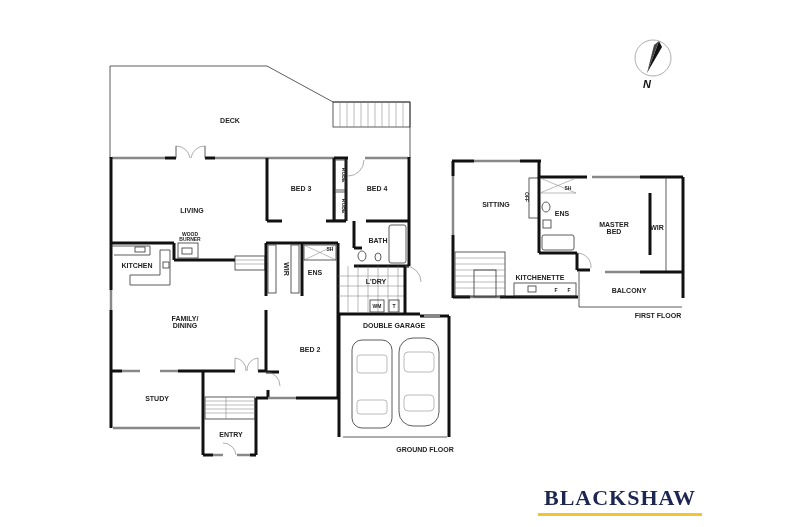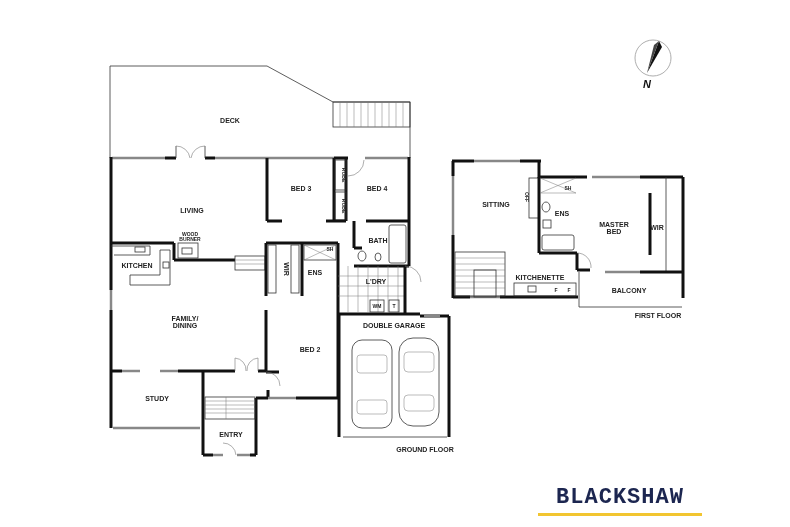--- a/index.html
+++ b/index.html
@@ -7,21 +7,21 @@
   svg { position: absolute; left: 0; top: 0; }
   .lbl { font-family: "Liberation Sans", sans-serif; font-weight: bold; font-size: 7px; fill: #222; text-anchor: middle; }
   .lbl-sm { font-family: "Liberation Sans", sans-serif; font-weight: bold; font-size: 5px; fill: #222; text-anchor: middle; }
   .floor-lbl { font-family: "Liberation Sans", sans-serif; font-weight: bold; font-size: 7px; fill: #222; text-anchor: middle; }
   .wall { stroke: #111; stroke-width: 3; fill: none; }
   .thin { stroke: #333; stroke-width: 0.8; fill: none; }
   .hair { stroke: #777; stroke-width: 0.5; fill: none; }
   .win { stroke: #888; stroke-width: 2.5; fill: none; }
   .door { stroke: #777; stroke-width: 0.6; fill: none; }
   .logo { position: absolute; left: 540px; top: 485px; width: 160px; text-align: center;
-          font-family: Liberation Mono, monospace; font-weight: bold; font-size: 22px; letter-spacing: 1px; color: #1c2650; }
+          font-family: Liberation Serif, serif; font-weight: bold; font-size: 22px; letter-spacing: 1px; color: #1c2650; }
   .logo-bar { position: absolute; left: 538px; top: 513px; width: 164px; height: 3px; background: #f2c530; }
 </style>
 </head>
 <body>
 
 <svg width="790" height="527" viewBox="0 0 790 527" xmlns="http://www.w3.org/2000/svg">
 
   <g>
 
     <g>

